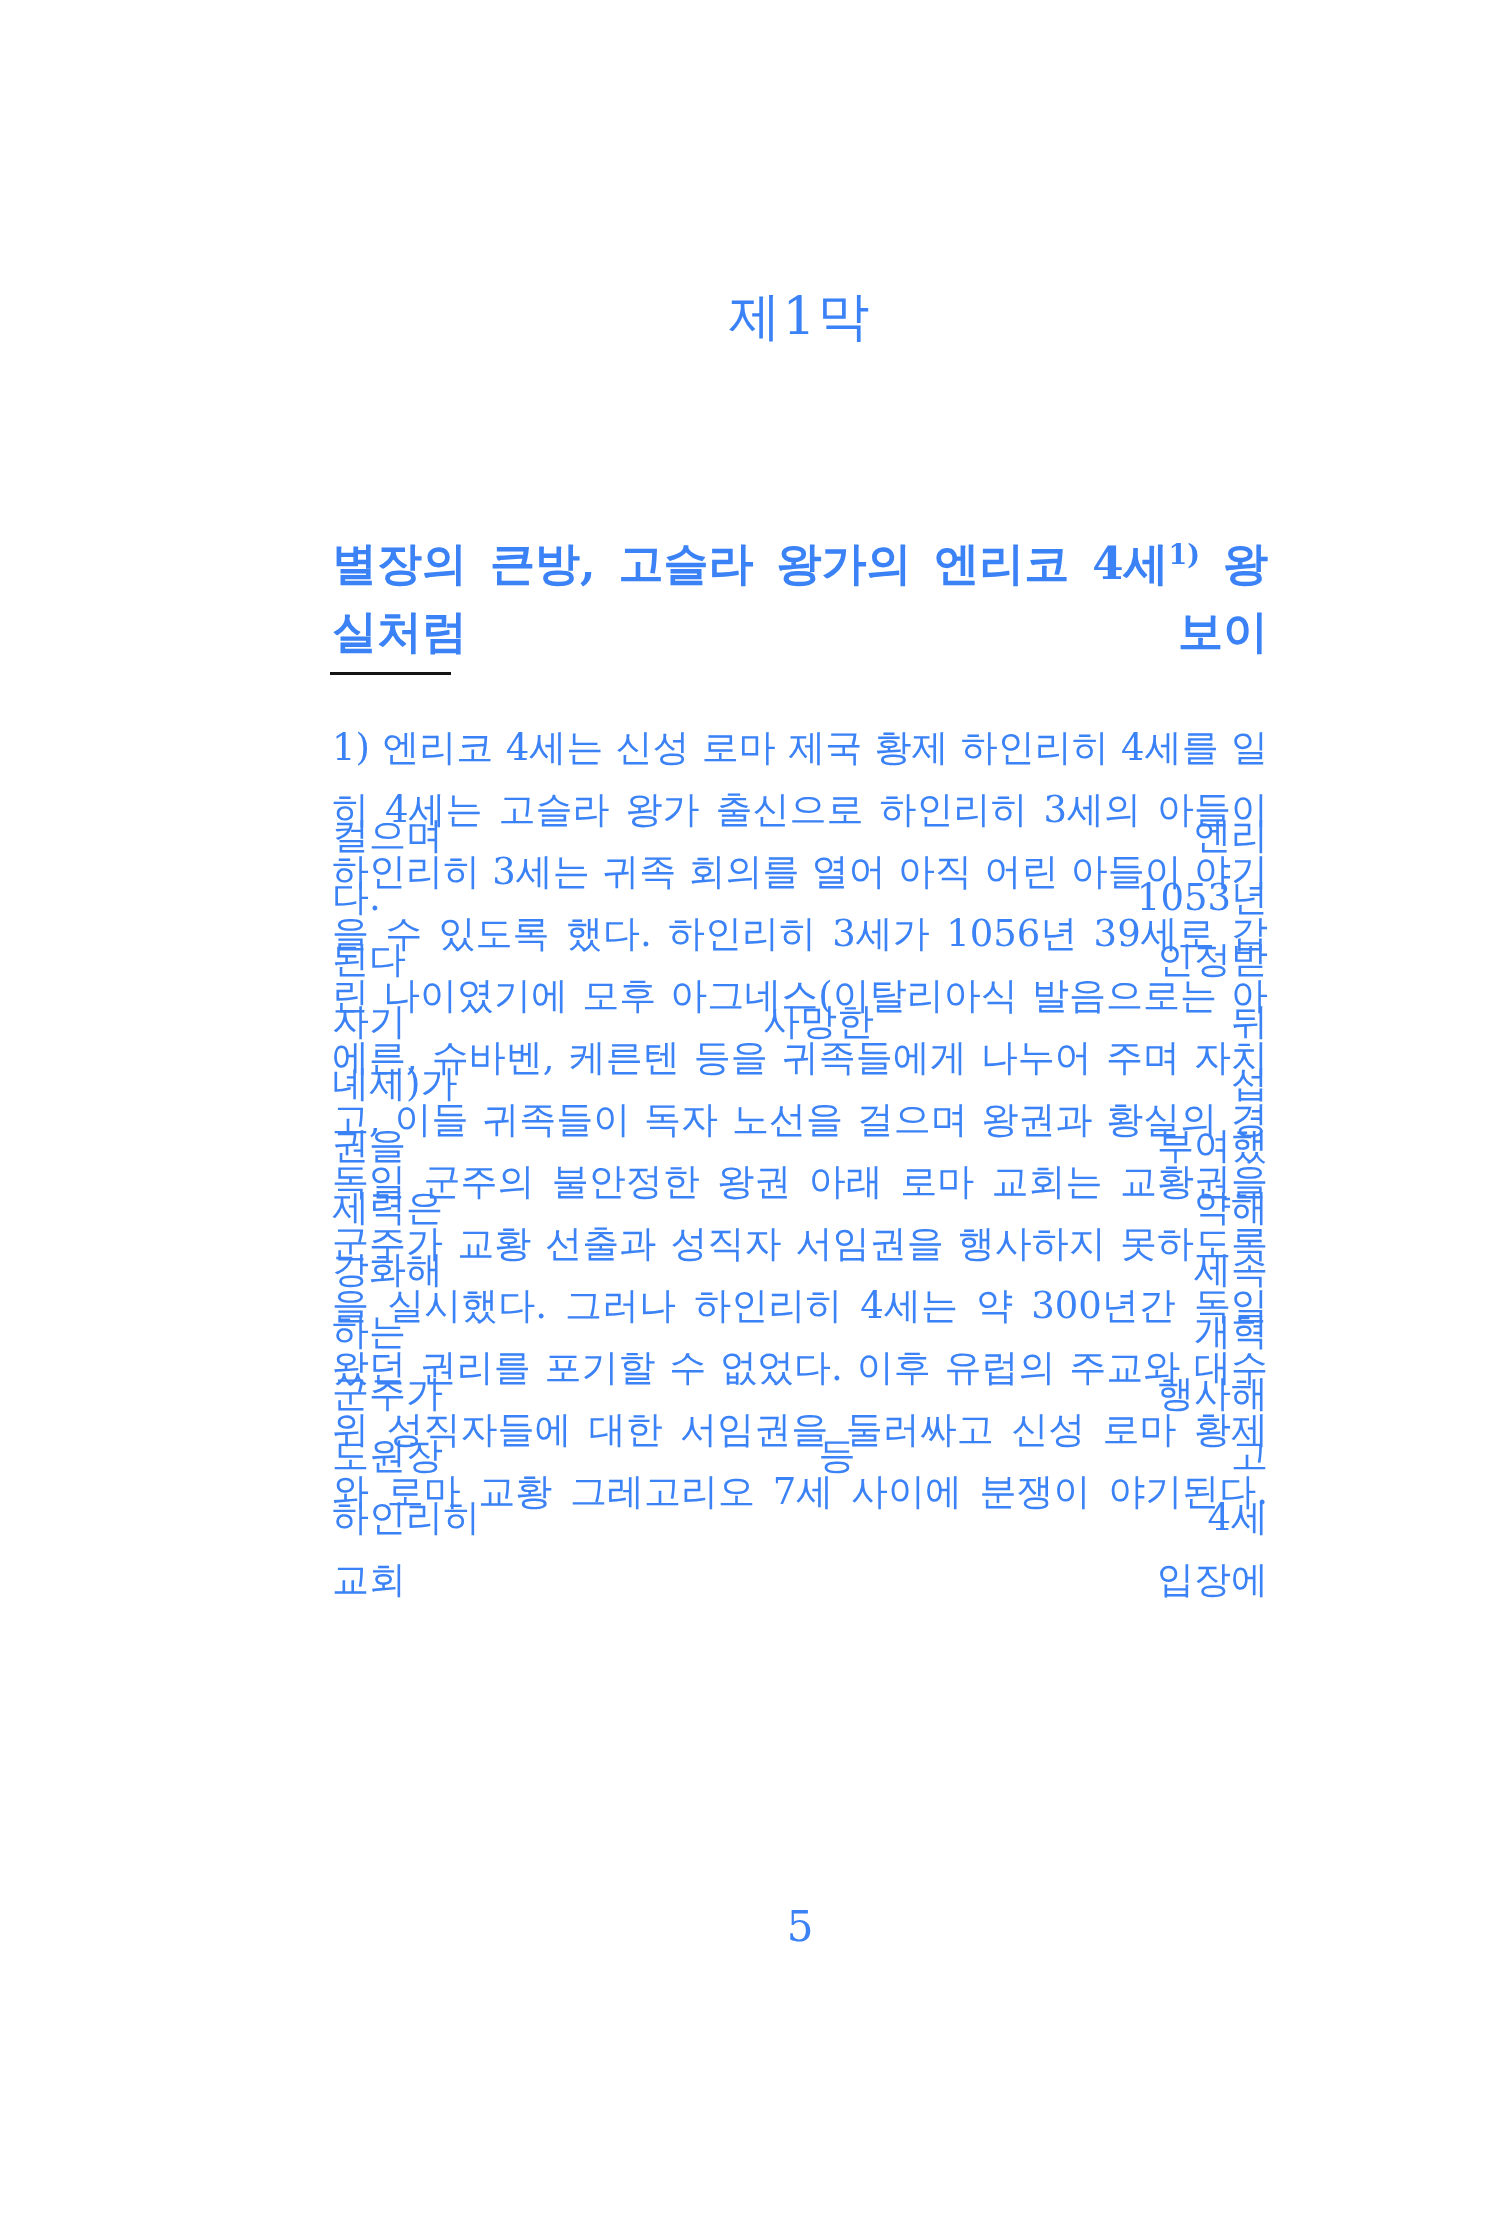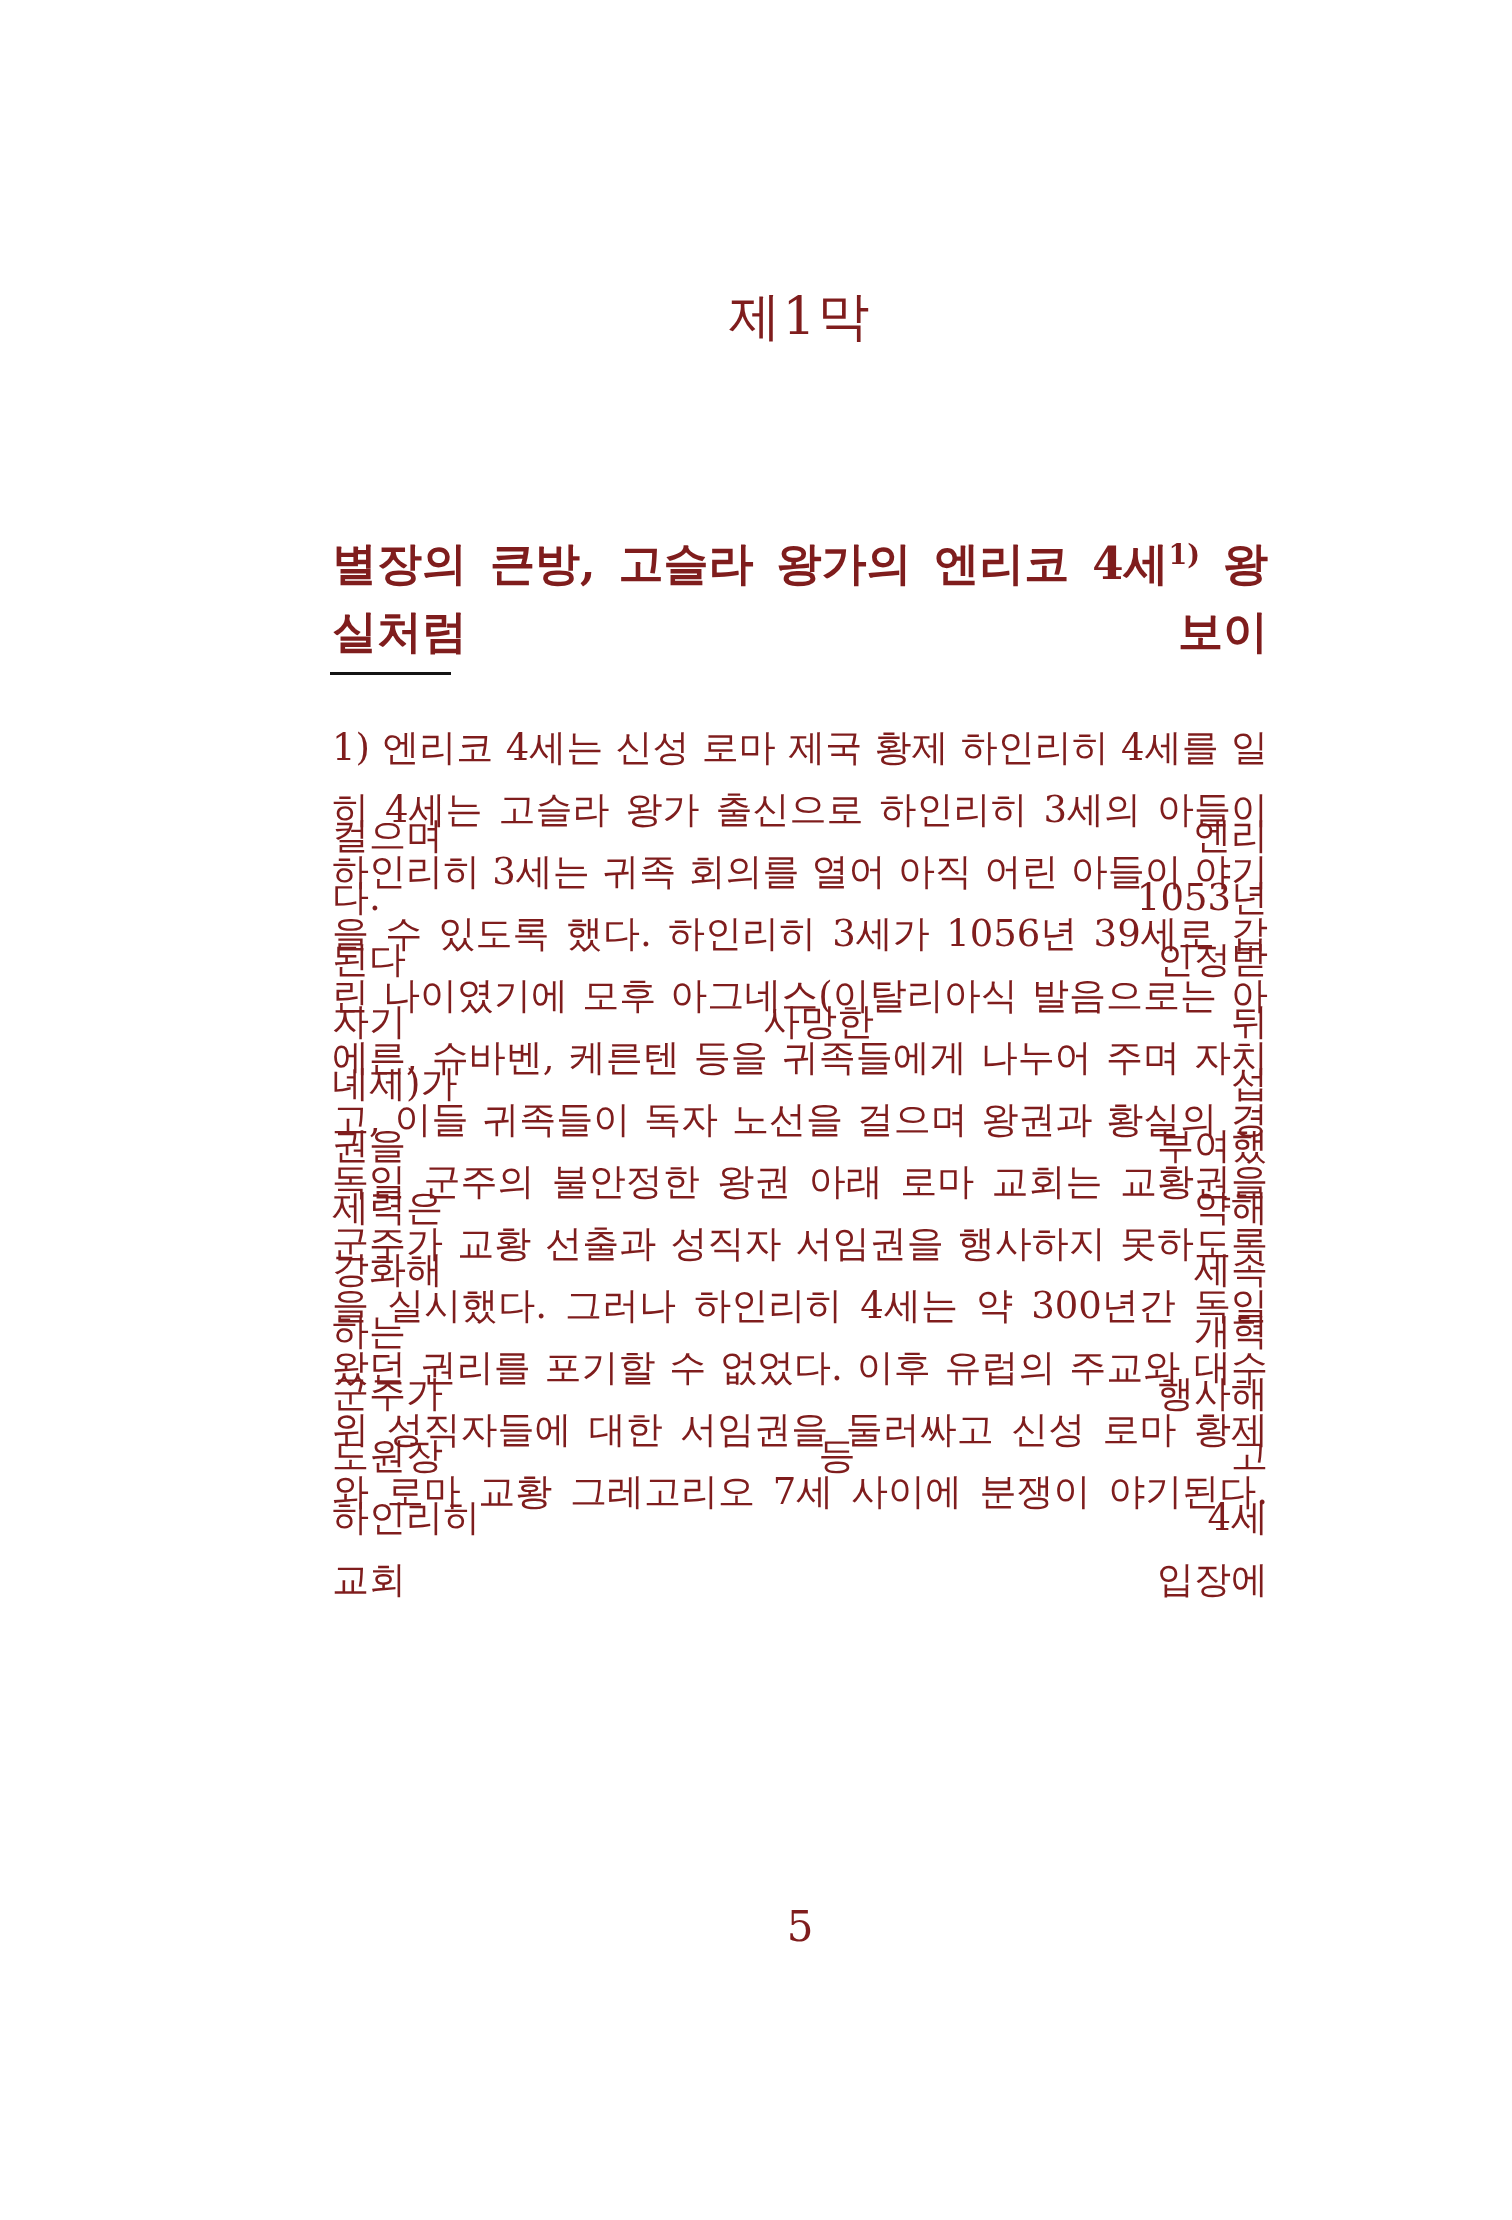--- a/index.html
+++ b/index.html
@@ -5,21 +5,21 @@
   html, body {
     margin: 0;
     padding: 0;
     background: #ffffff;
   }
   .page {
     position: relative;
     width: 1512px;
     height: 2220px;
     background: #ffffff;
-    color: #7f1d1d;
+    color: #3b82f6;
     font-family: "DejaVu Serif", "Liberation Serif", serif;
     overflow: hidden;
     border-radius: 32px;
   }
   .chapter-title {
     position: absolute;
     left: 332px;
     top: 246px;
     width: 936px;
     text-align: center;

